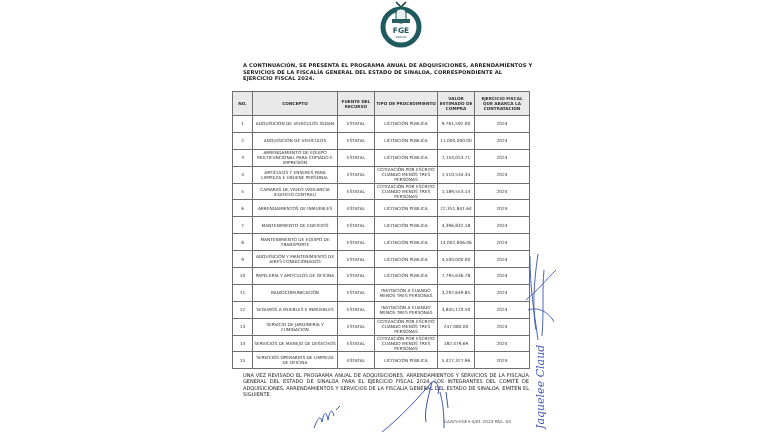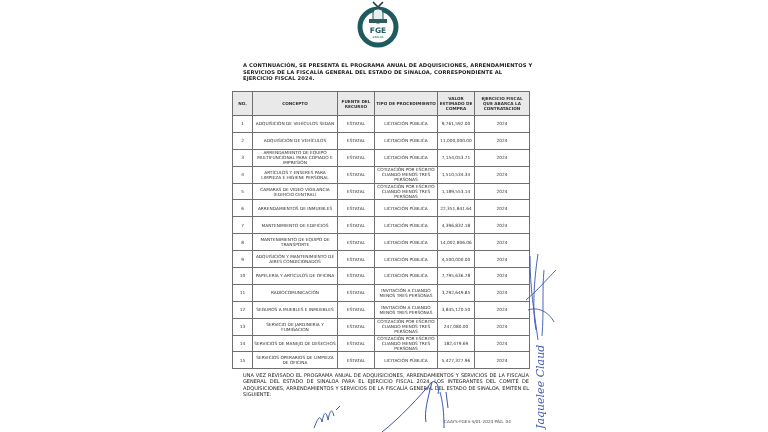--- a/index.html
+++ b/index.html
@@ -1,18 +1,18 @@
 <!DOCTYPE html>
 <html><head>
 <meta charset="utf-8">
 <style>
   html, body { margin:0; padding:0; }
   body { width:768px; height:432px; background:#ffffff; position:relative; overflow:hidden;
          font-family:"DejaVu Sans", sans-serif; color:#222; }
-  .logo { position:absolute; left:343px; top:0; width:70px; height:50px;text-align:right; }
+  .logo { position:absolute; left:366px; top:0; width:70px; height:50px;text-align:right; }
   .intro { position:absolute; left:243px; top:62px; width:290px; font-size:5.2px; font-weight:bold;
            line-height:6.6px; letter-spacing:0.1px; text-transform:uppercase; color:#1c1c1c; }
   table.prog { position:absolute; left:232px; top:91px; width:297px; border-collapse:collapse;
                table-layout:fixed; font-size:4.3px; color:#333; }
   table.prog th, table.prog td { border:0.8px solid #6f6f6f; text-align:center; vertical-align:middle;
                padding:0 1px; line-height:5px; text-transform:uppercase; }
   table.prog th { background:#e9e9e9; font-weight:bold; height:23px; font-size:4.2px; }
   table.prog td { height:15.9px; }
   .closing { position:absolute; left:243px; top:372px; width:286px; font-size:5px; line-height:6.3px;
              text-transform:uppercase; color:#222; text-align:justify; }

